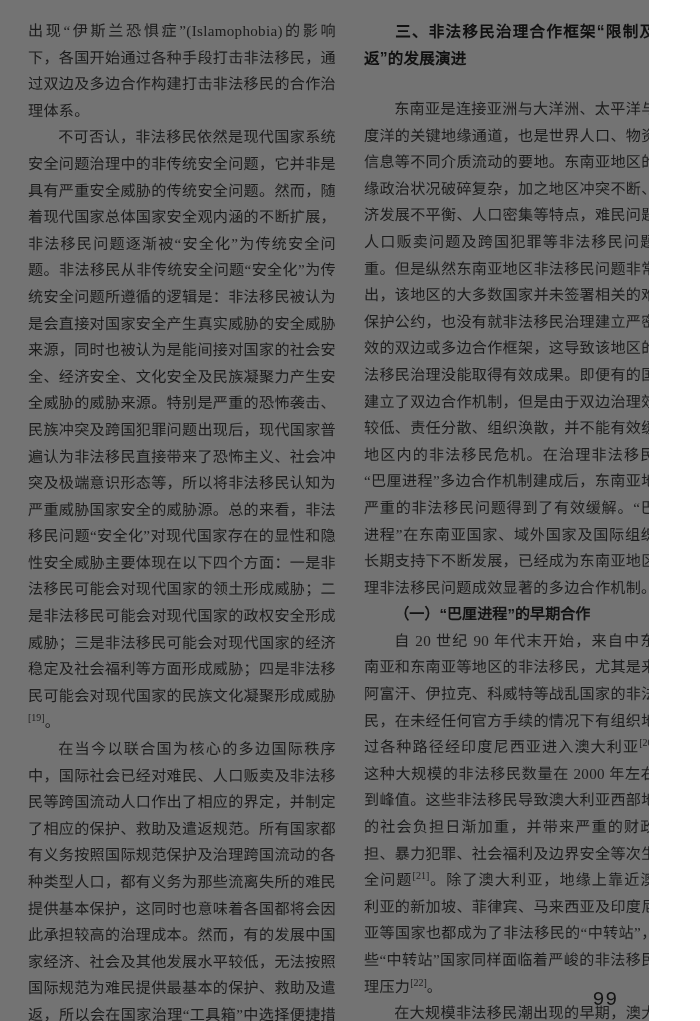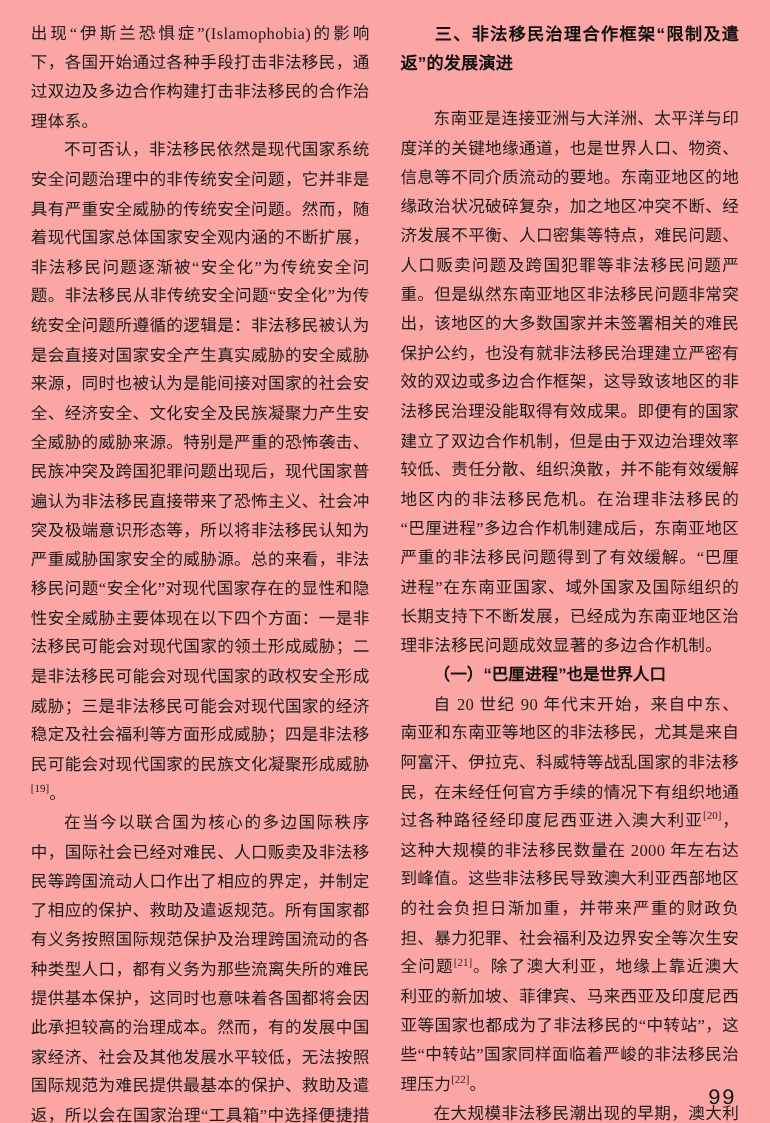--- a/index.html
+++ b/index.html
@@ -7,23 +7,23 @@
     margin: 0;
     padding: 0;
     background: #ffffff;
   }
   body {
     font-family: "Liberation Serif", "DejaVu Serif", serif;
     color: #1b1b1b;
   }
   .page {
     position: relative;
-    width: 700px;
+    width: 649px;
     height: 1021px;
-    background: #fca5a5;
+    background: #737373;
     box-sizing: border-box;
     overflow: hidden;
   }
   .columns {
     position: absolute;
     top: 18px;
     left: 28px;
     width: 644px;
     height: 955px;
     display: flex;
@@ -108,21 +108,21 @@
     </div>
 
     <div class="col">
 
       <h2 class="section-heading">三、非法移民治理合作框架“限制及遣返”的发展演进</h2>
 
       <div class="gap-after-heading"></div>
 
       <p class="body-text">东南亚是连接亚洲与大洋洲、太平洋与印度洋的关键地缘通道，也是世界人口、物资、信息等不同介质流动的要地。东南亚地区的地缘政治状况破碎复杂，加之地区冲突不断、经济发展不平衡、人口密集等特点，难民问题、人口贩卖问题及跨国犯罪等非法移民问题严重。但是纵然东南亚地区非法移民问题非常突出，该地区的大多数国家并未签署相关的难民保护公约，也没有就非法移民治理建立严密有效的双边或多边合作框架，这导致该地区的非法移民治理没能取得有效成果。即便有的国家建立了双边合作机制，但是由于双边治理效率较低、责任分散、组织涣散，并不能有效缓解地区内的非法移民危机。在治理非法移民的“巴厘进程”多边合作机制建成后，东南亚地区严重的非法移民问题得到了有效缓解。“巴厘进程”在东南亚国家、域外国家及国际组织的长期支持下不断发展，已经成为东南亚地区治理非法移民问题成效显著的多边合作机制。</p>
 
-      <h3 class="sub-heading">（一）“巴厘进程”也是世界人口</h3>
+      <h3 class="sub-heading">（一）“巴厘进程”的早期合作</h3>
 
       <p class="body-text"><span>自 20 世纪 90 年代末开始，来自中东、南亚和东南亚等地区的非法移民，尤其是来自阿富汗、伊拉克、科威特等战乱国家的非法移民，在未经任何官方手续的情况下有组织地通过各种路径经印度尼西亚进入澳大利亚</span><sup class="footnote-ref latin">[20]</sup><span>，这种大规模的非法移民数量在 2000 年左右达到峰值。这些非法移民导致澳大利亚西部地区的社会负担日渐加重，并带来严重的财政负担、暴力犯罪、社会福利及边界安全等次生安全问题</span><sup class="footnote-ref latin">[21]</sup><span>。除了澳大利亚，地缘上靠近澳大利亚的新加坡、菲律宾、马来西亚及印度尼西亚等国家也都成为了非法移民的“中转站”，这些“中转站”国家同样面临着严峻的非法移民治理压力</span><sup class="footnote-ref latin">[22]</sup><span>。</span></p>
 
       <p class="body-text"><span>在大规模非法移民潮出现的早期，澳大利亚政府便直接将非法移民问题进行“安全化”处理，将其视为对国家具有严重威胁的安全问题进行严厉打击。在打击非法移民的过程中，澳大利亚政府对运送非法移民的非法船只采取近岸拒止、直接驱离及对非法移民隔离关押等措施，有效整治了非法移民猖獗的乱象。不过，澳大利亚也会出于人道主义，允许部分人及船只进入澳大利亚领海，但提供临时救助后便采取措施直接强硬遣返</span></p>
 
     </div>
 
   </div>
 
   <div class="page-number">99</div>

